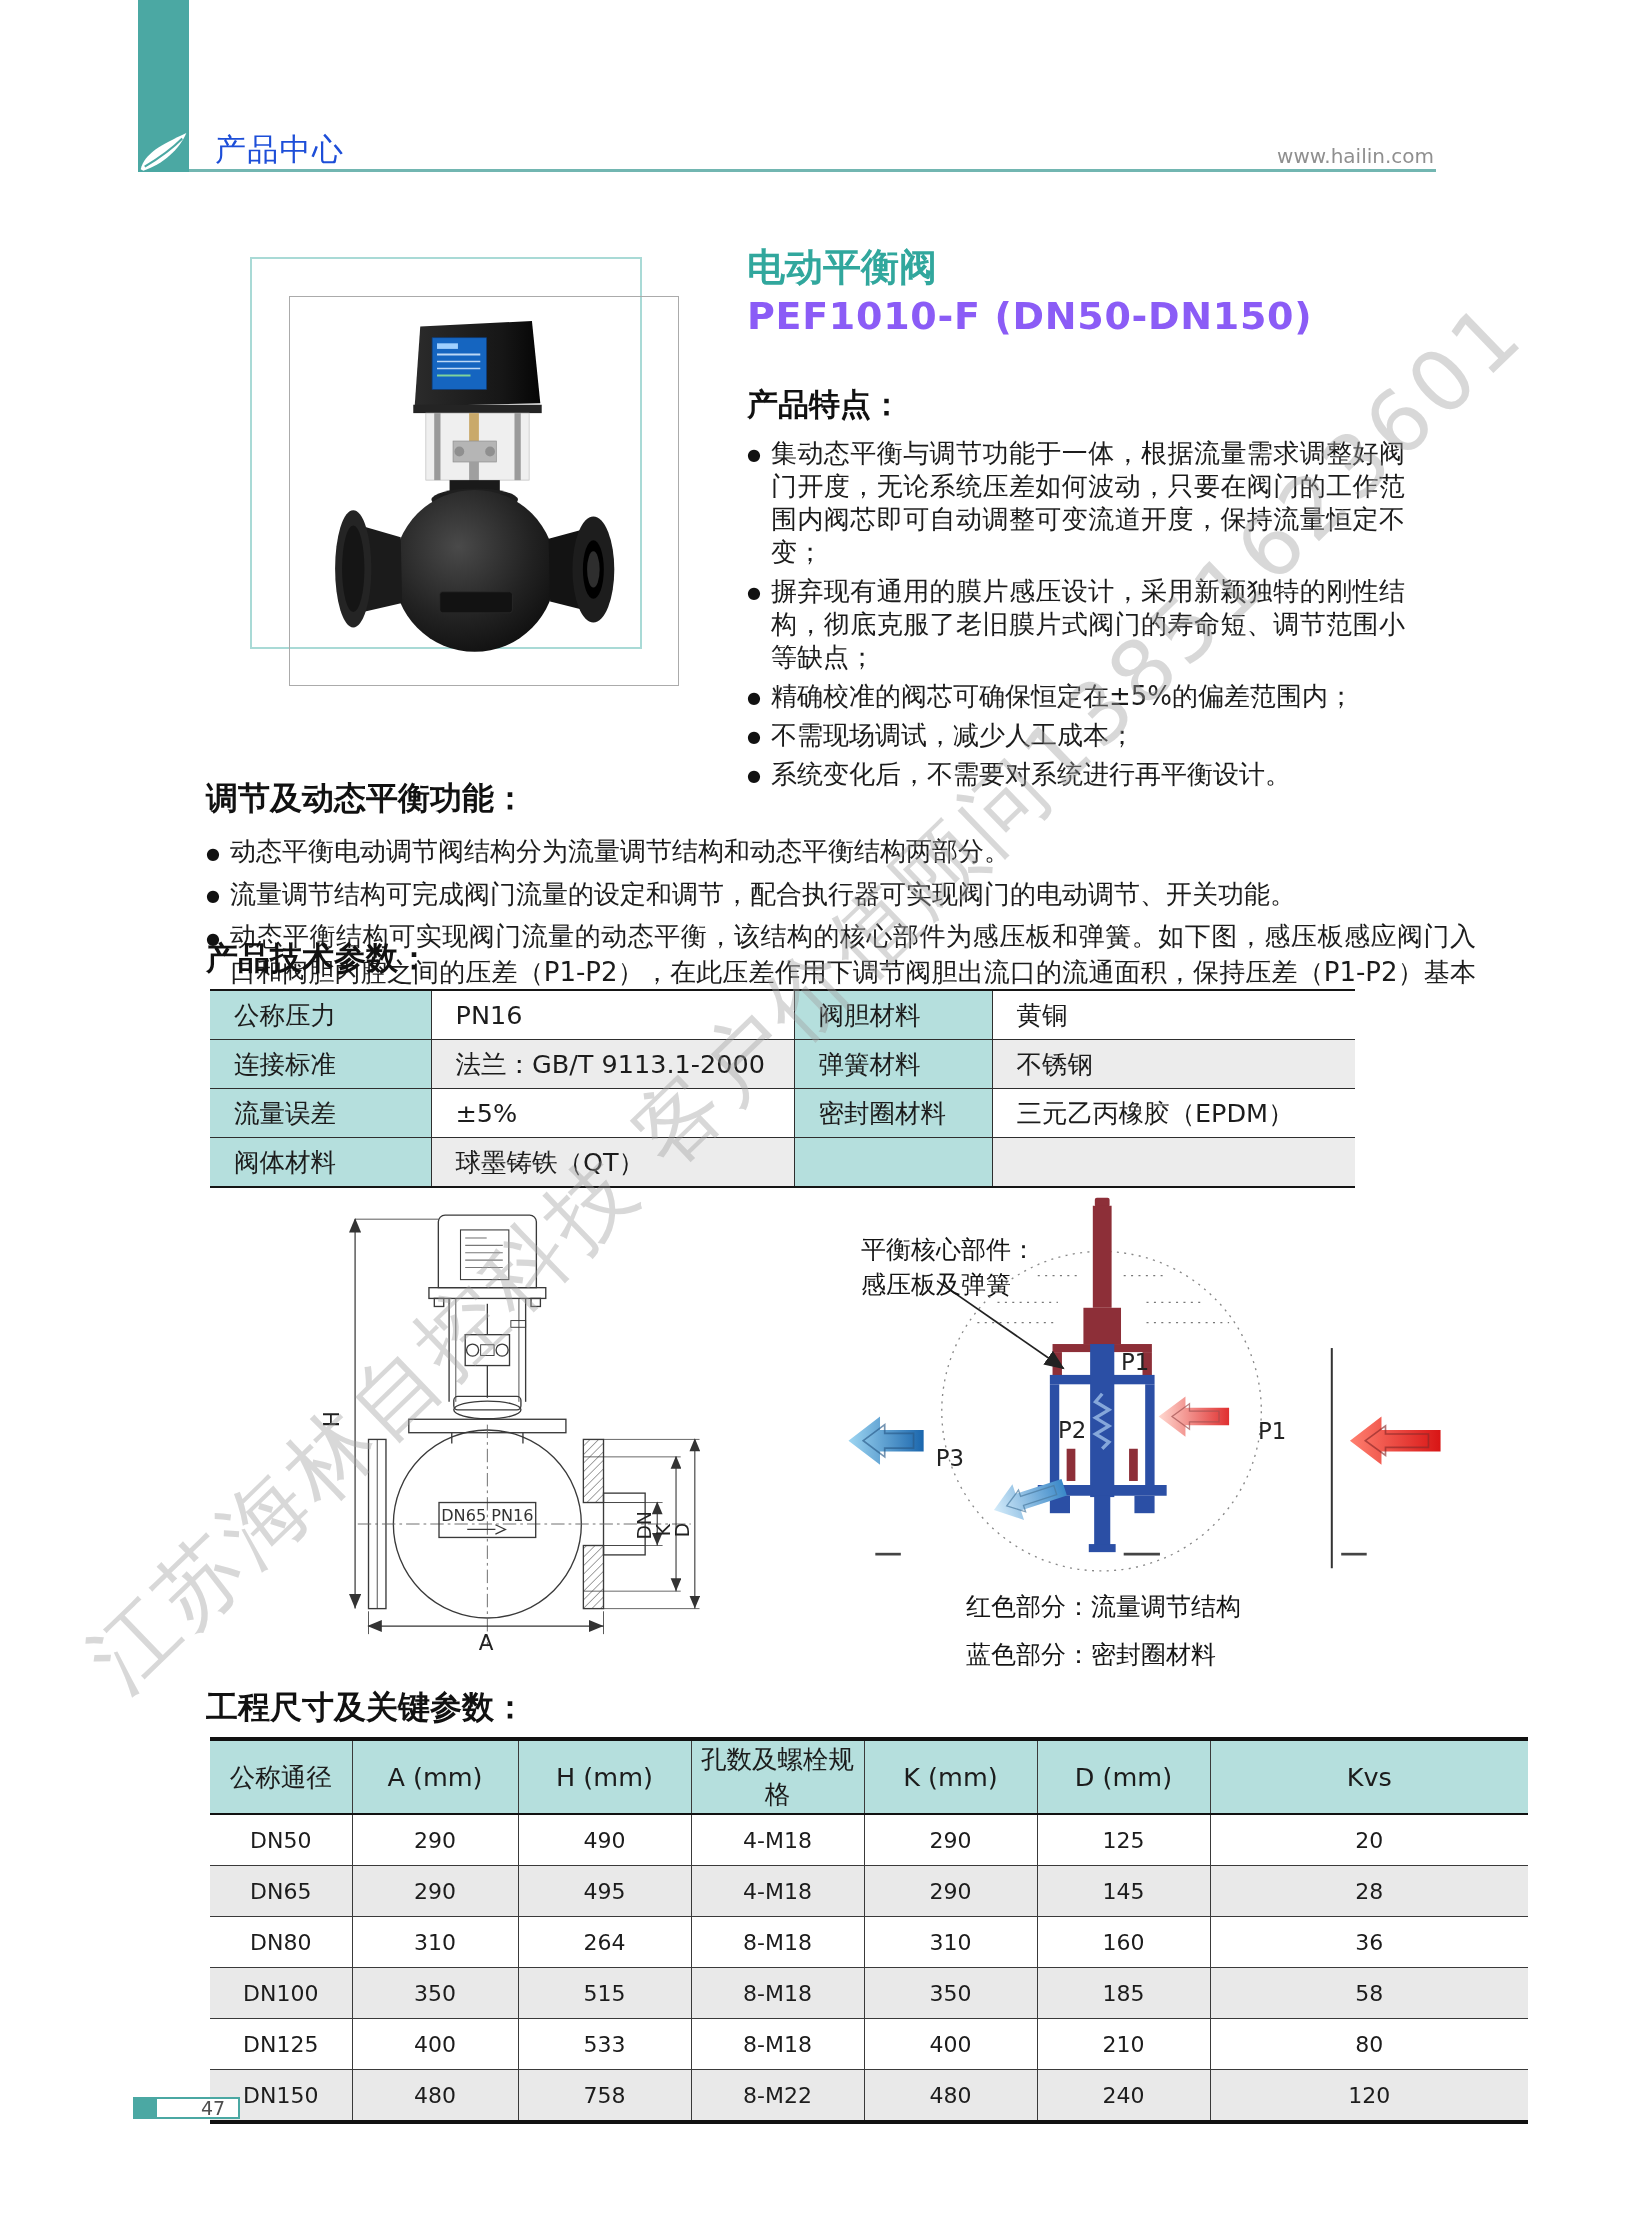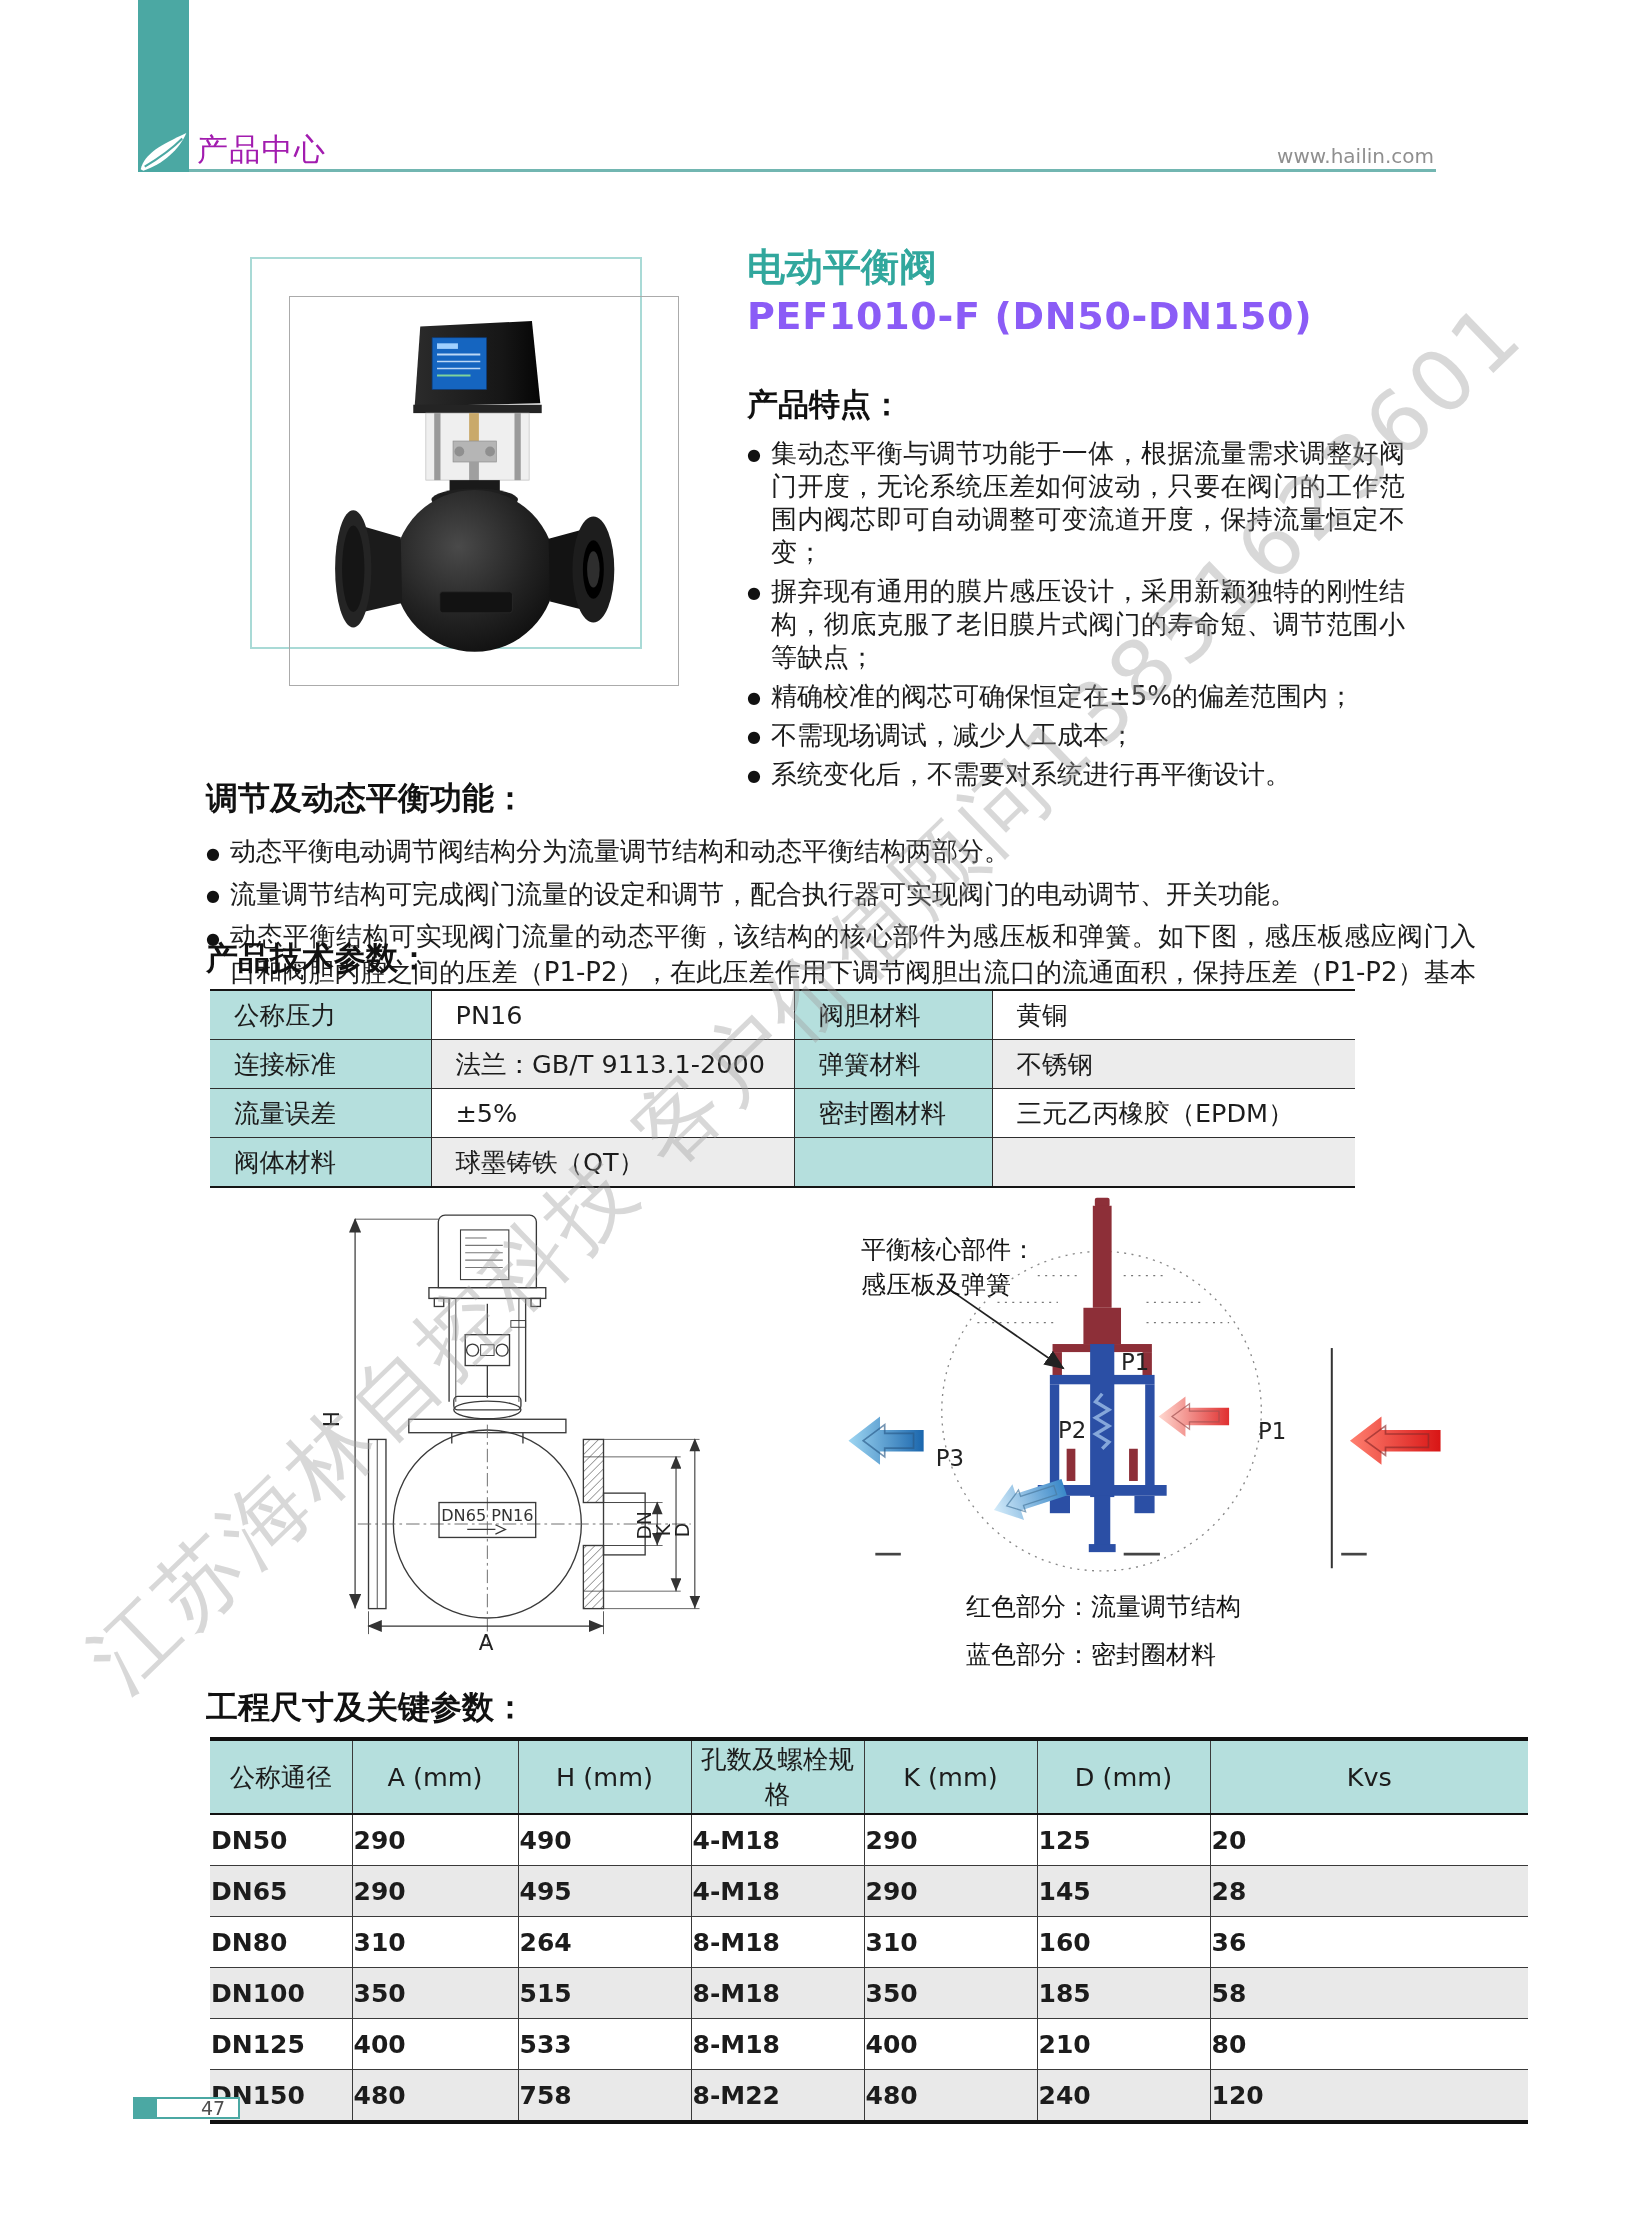--- a/index.html
+++ b/index.html
@@ -6,21 +6,21 @@
   body{
     width:1645px;height:2216px;position:relative;background:#ffffff;
     font-family:"DejaVu Sans","Liberation Sans",sans-serif;color:#1c1c1c;
     overflow:hidden;
   }
   .abs{position:absolute;}
 
   
   .corner-bar{left:138px;top:0;width:51px;height:172px;background:#4BA8A3;}
   .corner-bar svg{position:absolute;bottom:0;left:0;}
-  .breadcrumb{left:197px;top:129px;font-size:31px;color:#a21caf;letter-spacing:1.3px;}
+  .breadcrumb{left:215px;top:129px;font-size:31px;color:#1d4ed8;letter-spacing:1.3px;}
   .website{right:211px;top:144px;font-size:20px;color:#8f8f8f;}
   .header-line{left:189px;top:169px;width:1247px;height:2.7px;background:#72B6B1;}
 
   
   .frame-teal{left:250px;top:257px;width:388px;height:388px;border:2px solid #A9DAD6;}
   .frame-gray{left:289px;top:296px;width:388px;height:388px;border:1.3px solid #ABABAB;}
   .valve-photo{left:306px;top:314px;}
 
   
   .title-cat{left:747px;top:242px;font-size:38px;font-weight:bold;color:#31A79D;}
@@ -54,21 +54,21 @@
   .diagram-right{left:836px;top:1195px;}
   .annot{left:861px;top:1207px;font-size:25px;line-height:35px;color:#151515;margin-top:25px;}
   .cap-red{left:966px;top:1590px;font-size:25px;color:#151515;}
   .cap-blue{left:966px;top:1638px;font-size:25px;color:#151515;}
 
   
   .dims-heading{left:206px;top:1686px;font-size:32px;}
   .dims-table{left:210px;top:1737px;width:1317px;border-top:4px solid #111;border-bottom:4.7px solid #111;}
   .dims-table th{height:51px;background:#B5DFDD;font-size:25.5px;font-weight:normal;
     border:1.3px solid #3a3a3a;border-bottom:2px solid #111;}
-  .dims-table td{height:48px;font-size:25px;border:1.3px solid #3a3a3a;font-weight:bold;}
+  .dims-table td{height:48px;font-size:22px;text-align:center;border:1.3px solid #3a3a3a;}
   .dims-table th:first-child,.dims-table td:first-child{border-left:none;}
   .dims-table th:last-child,.dims-table td:last-child{border-right:none;}
   .row-white td{background:#ffffff;}
   .row-gray td{background:#E9E9E9;}
 
   
   .page-badge{left:133px;top:2097px;display:flex;align-items:stretch;height:21.5px;}
   .page-badge .sq{width:24px;background:#4BA8A3;}
   .page-badge .num{width:50px;border:2px solid #4BA8A3;border-left:none;display:flex;
     align-items:center;justify-content:center;font-size:19px;color:#4f4f4f;background:#fff;padding-left:31px;}

